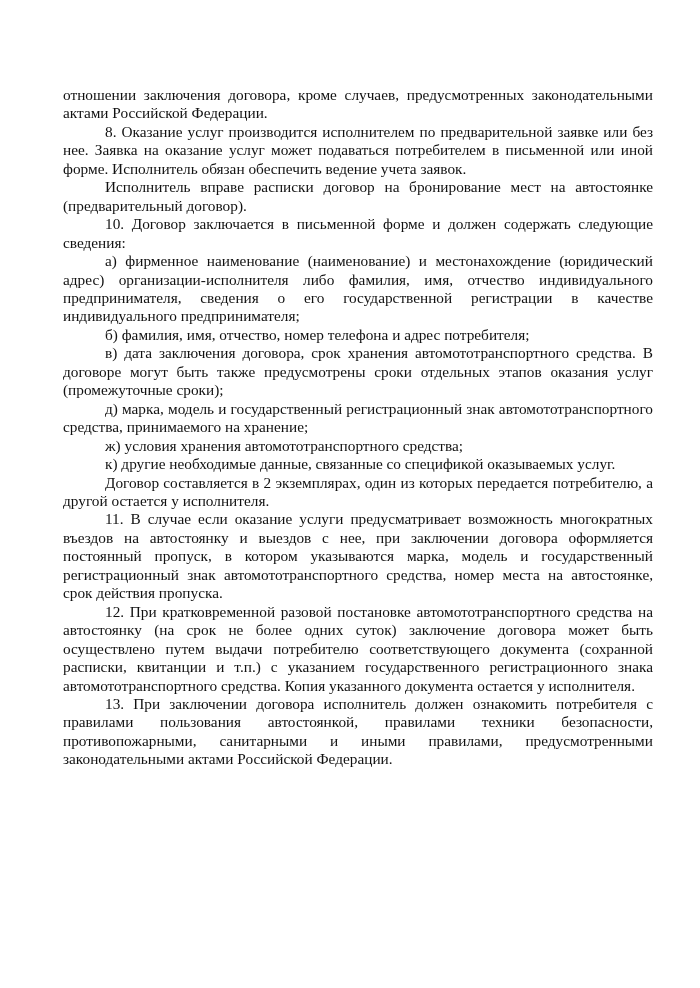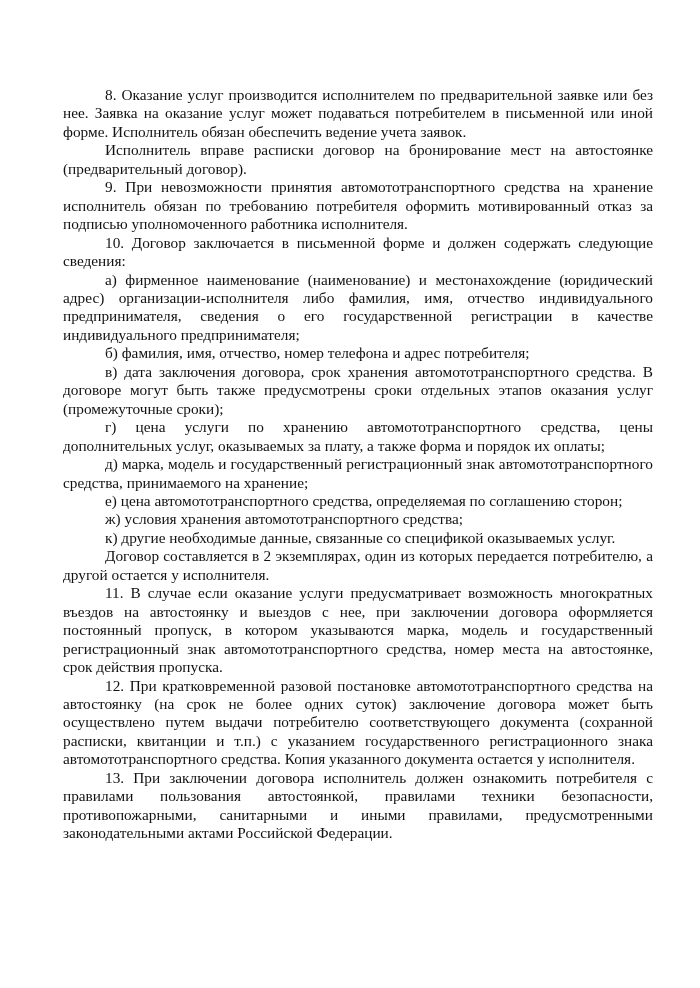--- a/index.html
+++ b/index.html
@@ -29,30 +29,28 @@
       text-indent: 42px;
     }
     .page p.noindent {
       text-indent: 0;
     }
   </style>
 </head>
 <body>
 
 <div class="page">
+  <p class="noindent">отношении заключения договора, кроме случаев, предусмотренных законодательными актами Российской Федерации.</p>
   <p>8. Оказание услуг производится исполнителем по предварительной заявке или без нее. Заявка на оказание услуг может подаваться потребителем в письменной или иной форме. Исполнитель обязан обеспечить ведение учета заявок.</p>
   <p>Исполнитель вправе расписки договор на бронирование мест на автостоянке (предварительный договор).</p>
-  <p>9. При невозможности принятия автомототранспортного средства на хранение исполнитель обязан по требованию потребителя оформить мотивированный отказ за подписью уполномоченного работника исполнителя.</p>
   <p>10. Договор заключается в письменной форме и должен содержать следующие сведения:</p>
   <p>а) фирменное наименование (наименование) и местонахождение (юридический адрес) организации-исполнителя либо фамилия, имя, отчество индивидуального предпринимателя, сведения о его государственной регистрации в качестве индивидуального предпринимателя;</p>
   <p>б) фамилия, имя, отчество, номер телефона и адрес потребителя;</p>
   <p>в) дата заключения договора, срок хранения автомототранспортного средства. В договоре могут быть также предусмотрены сроки отдельных этапов оказания услуг (промежуточные сроки);</p>
-  <p>г) цена услуги по хранению автомототранспортного средства, цены дополнительных услуг, оказываемых за плату, а также форма и порядок их оплаты;</p>
   <p>д) марка, модель и государственный регистрационный знак автомототранспортного средства, принимаемого на хранение;</p>
-  <p>е) цена автомототранспортного средства, определяемая по соглашению сторон;</p>
   <p>ж) условия хранения автомототранспортного средства;</p>
   <p>к) другие необходимые данные, связанные со спецификой оказываемых услуг.</p>
   <p>Договор составляется в 2 экземплярах, один из которых передается потребителю, а другой остается у исполнителя.</p>
   <p>11. В случае если оказание услуги предусматривает возможность многократных въездов на автостоянку и выездов с нее, при заключении договора оформляется постоянный пропуск, в котором указываются марка, модель и государственный регистрационный знак автомототранспортного средства, номер места на автостоянке, срок действия пропуска.</p>
   <p>12. При кратковременной разовой постановке автомототранспортного средства на автостоянку (на срок не более одних суток) заключение договора может быть осуществлено путем выдачи потребителю соответствующего документа (сохранной расписки, квитанции и т.п.) с указанием государственного регистрационного знака автомототранспортного средства. Копия указанного документа остается у исполнителя.</p>
   <p>13. При заключении договора исполнитель должен ознакомить потребителя с правилами пользования автостоянкой, правилами техники безопасности, противопожарными, санитарными и иными правилами, предусмотренными законодательными актами Российской Федерации.</p>
 
 </div>
 
 </body></html>

